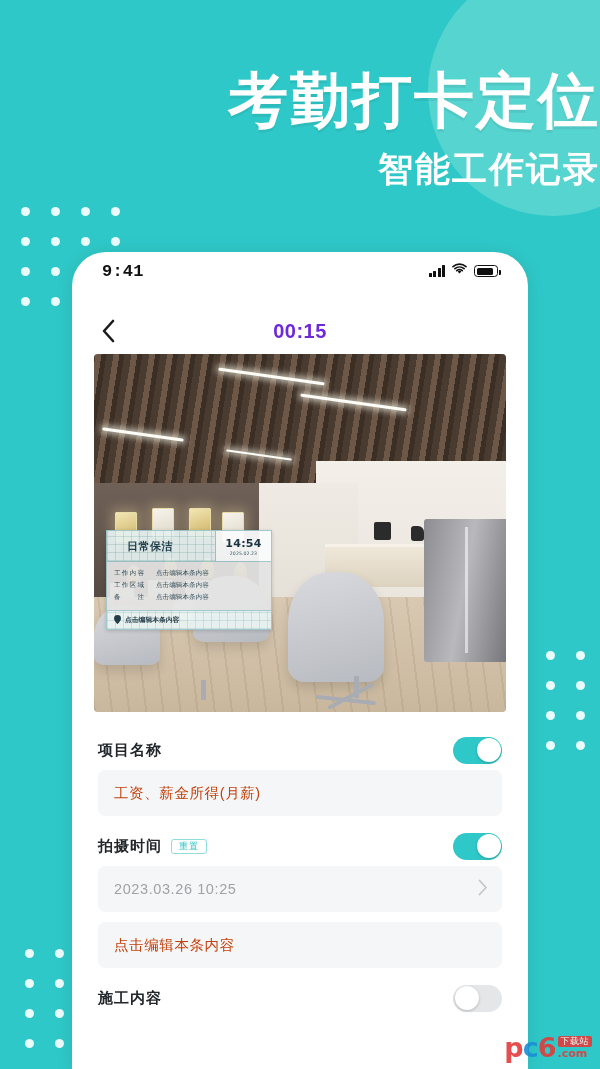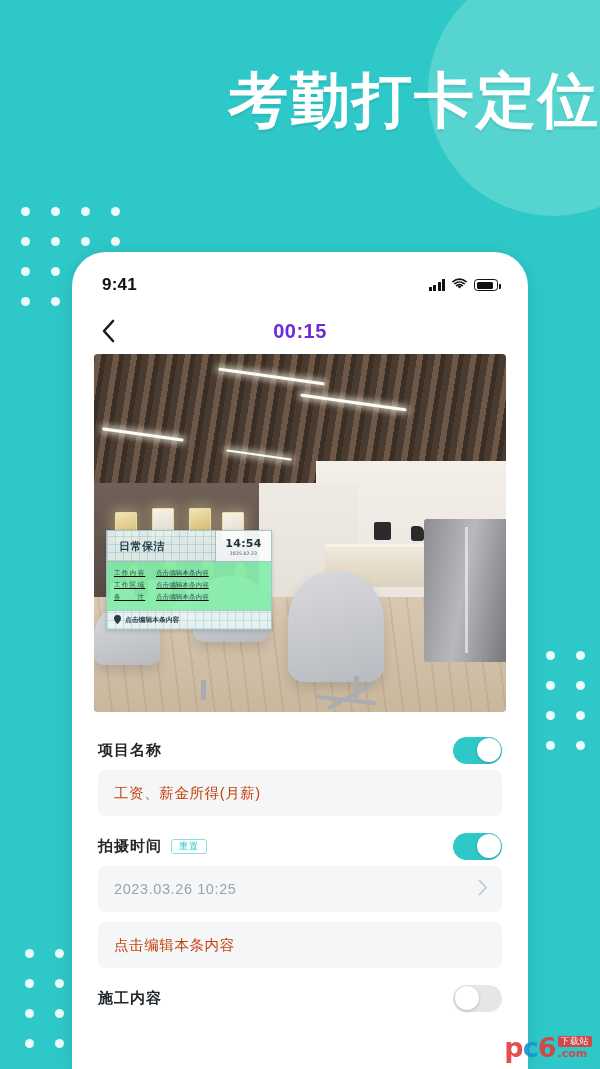--- a/index.html
+++ b/index.html
@@ -33,22 +33,22 @@
     position:absolute; left:72px; top:252px;
     width:456px; height:817px;
     background:#ffffff;
     border-radius:34px 34px 0 0;
     overflow:hidden;
     box-shadow:0 2px 18px rgba(0,0,0,.10);
   }
 
   
   #status-bar {
-    height:56px; display:flex; align-items:center;
-    justify-content:space-between; padding:10px 30px 0 30px;
+    height:56px; display:flex; align-items:flex-start;
+    justify-content:space-between; padding:10px 30px 0 30px;font-family:Liberation Mono, monospace;
   }
   #status-time { font-size:17px; font-weight:700; color:#111; letter-spacing:.2px; }
   #status-icons { display:flex; align-items:center; gap:7px; }
   .sig { display:flex; align-items:flex-end; gap:1.5px; height:12px; }
   .sig b { display:block; width:3px; background:#111; border-radius:.5px; }
   .sig b:nth-child(1){height:4px}.sig b:nth-child(2){height:6px}
   .sig b:nth-child(3){height:9px}.sig b:nth-child(4){height:12px}
   .batt { width:24px; height:12px; border:1.6px solid #111; border-radius:3.5px; padding:1.5px; position:relative; }
   .batt i { display:block; height:100%; width:88%; background:#111; border-radius:1.5px; }
   .batt:after { content:""; position:absolute; right:-3.5px; top:3.5px; width:2px; height:5px;
@@ -159,30 +159,30 @@
   }
   #wm-head {
     display:flex; align-items:stretch; height:31px;
     background:
       repeating-linear-gradient(0deg, rgba(130,180,180,.35) 0 1px, transparent 1px 8px),
       repeating-linear-gradient(90deg, rgba(130,180,180,.35) 0 1px, transparent 1px 8px),
       #e6f2f1;
     border-bottom:1px solid #9fc7cc;
   }
   #wm-title {
-    flex:1; display:flex; align-items:center; padding-left:12px;
+    flex:1; display:flex; align-items:center; padding-left:20px;
     font-size:11px; font-weight:700; color:#1b3b4a; letter-spacing:.5px;
   }
   #wm-timebox {
     width:56px; background:#fbfdfd; border-left:1px solid #9fc7cc;
     display:flex; flex-direction:column; align-items:center; justify-content:center; gap:1px;
   }
   #wm-time { font-size:11px; font-weight:700; color:#12303e; letter-spacing:.3px; }
   #wm-date { font-size:4.6px; color:#3d5d6b; letter-spacing:.1px; }
-  #wm-rows { padding:5px 7px 6px 7px; background:#86efac;text-decoration:underline; }
+  #wm-rows { padding:5px 7px 6px 7px; background:#e5e5e5; }
   .wm-row { display:flex; font-size:6.6px; color:#1d3d4c; line-height:1.85; }
   .wm-label { width:42px; letter-spacing:1.2px; flex:none; }
   .wm-val { }
   #wm-foot {
     display:flex; align-items:center; gap:4px; padding:4px 7px;
     border-top:1px solid #9fc7cc;
     background:
       repeating-linear-gradient(0deg, rgba(130,180,180,.3) 0 1px, transparent 1px 8px),
       repeating-linear-gradient(90deg, rgba(130,180,180,.3) 0 1px, transparent 1px 8px),
       #eaf4f3;
@@ -378,20 +378,21 @@
       <i></i>
     </span>
     <span>
       <i></i>
     </span>
     <span></span>
   </div>
 
 <div id="headline">
   <div id="headline-main">考勤打卡定位</div>
+  <div id="headline-sub">智能工作记录</div>
 </div>
 
 <div id="phone">
 
   <div id="status-bar">
     <div id="status-time">9:41</div>
     <div id="status-icons">
       <span class="sig">
           <b></b>
           <b></b>

